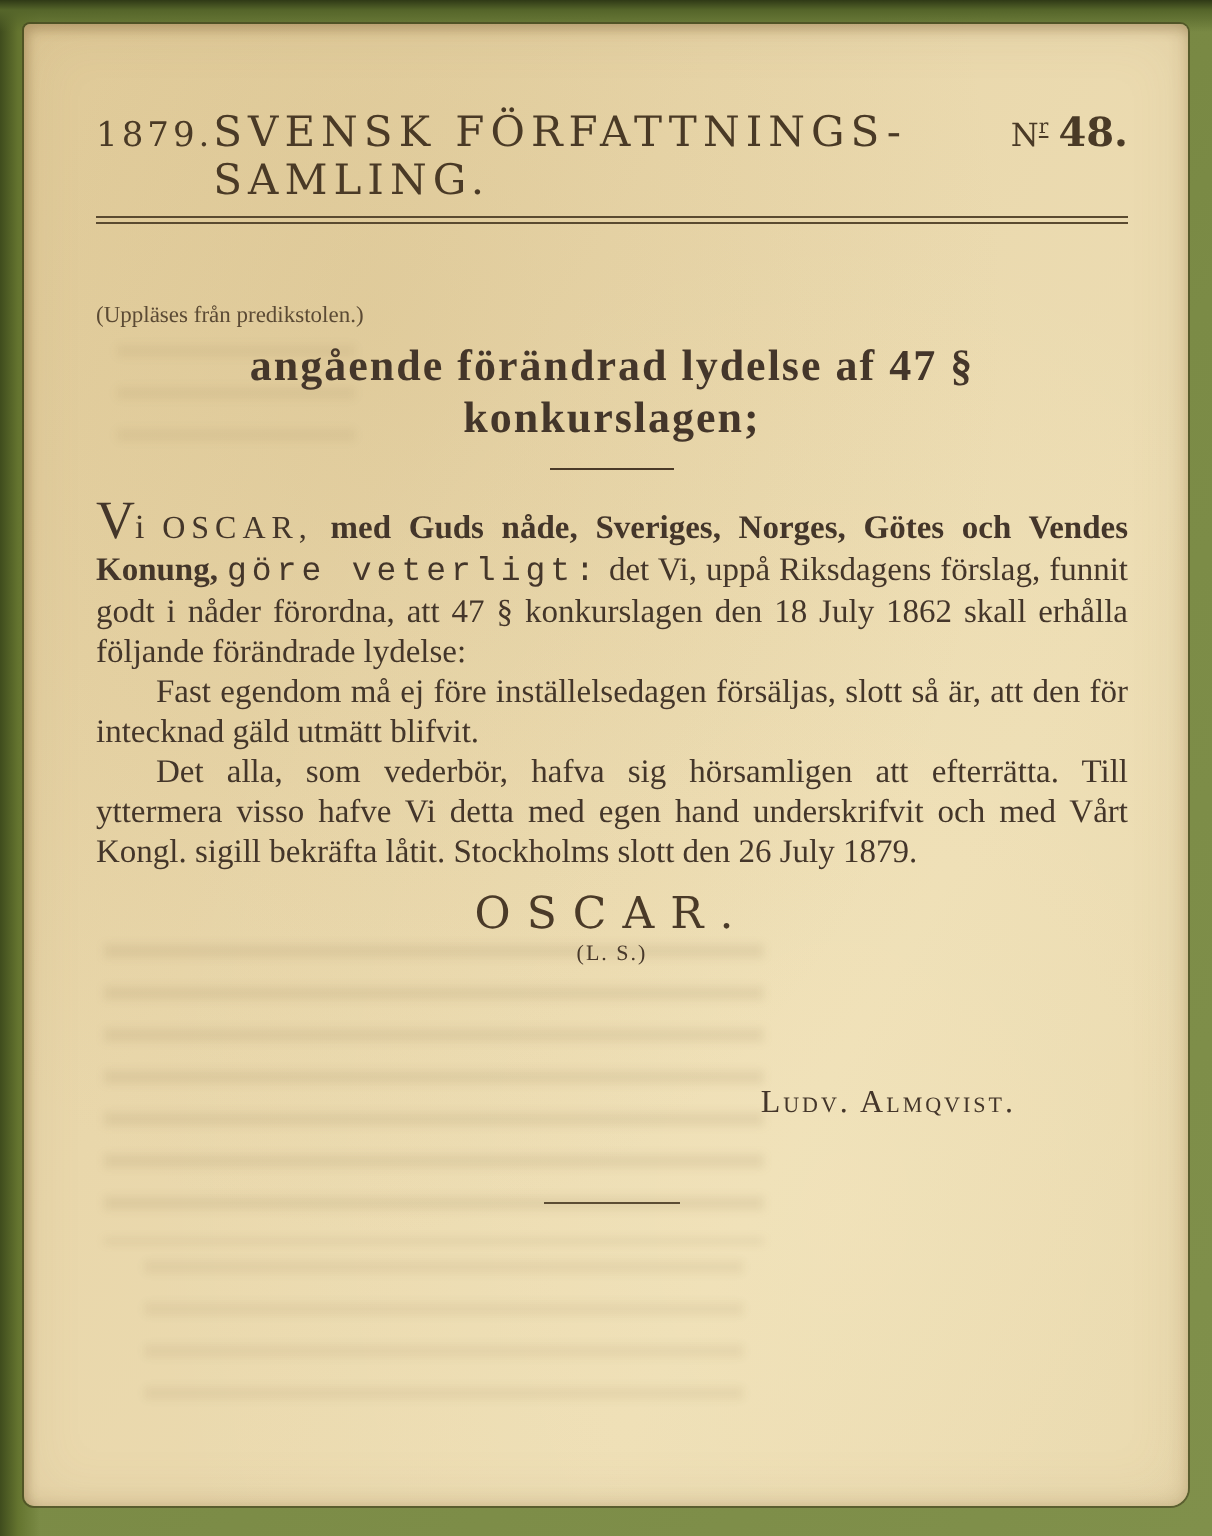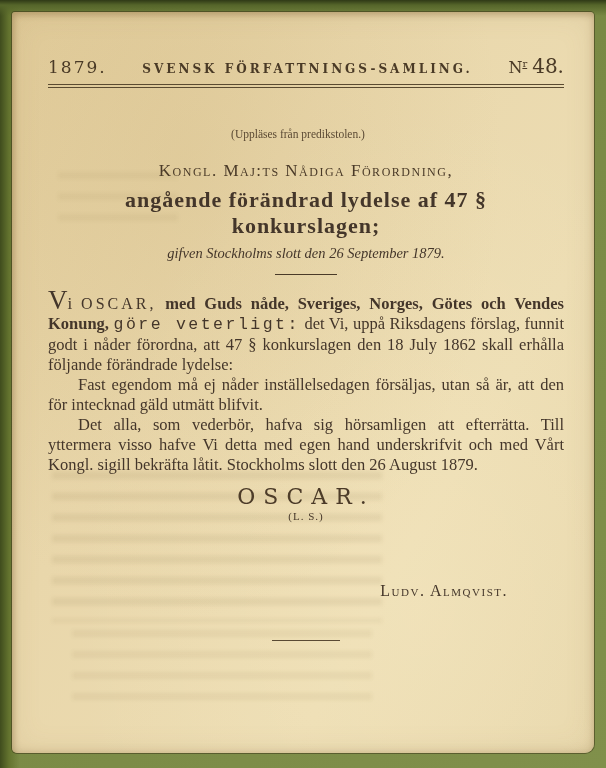--- a/index.html
+++ b/index.html
@@ -45,35 +45,35 @@
 
   .header-row {
     display: flex;
     align-items: baseline;
     justify-content: space-between;
     padding-top: 42px;
     font-family: "DejaVu Serif", serif;
     color: #4a3a26;
   }
   .hdr-year { font-size: 17px; letter-spacing: 2px; }
-  .hdr-title { font-size: 12px; font-weight: bold; letter-spacing: 3px; }
+  .hdr-title { font-size: 21px; font-weight: normal; letter-spacing: 3px; }
   .hdr-no { font-size: 16px; white-space: nowrap; }
   .hdr-no .no-sup { font-size: 10px; vertical-align: super; text-decoration: underline; }
-  .hdr-no .no-val { font-size: 20px; font-weight: normal; margin-left: 5px; }
+  .hdr-no .no-val { font-size: 20px; font-weight: bold; margin-left: 5px; }
 
   .double-rule {
     margin-top: 6px;
     height: 4px;
     border-top: 1px solid #5a4a30;
     border-bottom: 1px solid #5a4a30;
   }
 
   .notice {
     margin-top: 40px;
-    text-align: center;
+    text-align: left;
     padding-right: 16px;
     font-size: 11.5px;
     color: #5b4a34;
   }
 
   .heading-1 {
     margin-top: 21px;
     text-align: center;
     font-variant: small-caps;
     font-size: 17px;
@@ -149,30 +149,28 @@
   <div class="header-row">
     <span class="hdr-year">1879.</span>
     <span class="hdr-title">SVENSK FÖRFATTNINGS-SAMLING.</span>
     <span class="hdr-no"><span>N</span><span class="no-sup">r</span><span class="no-val">48.</span></span>
   </div>
 
   <div class="double-rule"></div>
 
   <div class="notice">(Uppläses från predikstolen.)</div>
 
-  <div class="heading-1">Kongl. Maj:ts Nådiga Förordning,</div>
   <div class="heading-2">angående förändrad lydelse af 47 § konkurslagen;</div>
-  <div class="dateline">gifven Stockholms slott den 26 September 1879.</div>
 
   <div class="rule-short"></div>
 
   <div class="body-text">
     <p><span class="vi-initial">Vi</span> <span class="royal-name">OSCAR,</span> <span class="royal-style">med Guds nåde, Sveriges, Norges, Götes och Vendes Konung,</span> <span class="spaced">göre veterligt:</span> <span>det Vi, uppå Riksdagens förslag, funnit godt i nåder förordna, att 47 § konkurslagen den 18 July 1862 skall erhålla följande förändrade lydelse:</span></p>
-    <p class="p-indent">Fast egendom må ej nåder inställelsedagen försäljas, utan så är, att den för intecknad gäld utmätt blifvit.</p>
-    <p class="p-indent">Det alla, som vederbör, hafva sig hörsamligen att efterrätta.  Till yttermera visso hafve Vi detta med egen hand underskrifvit och med Vårt Kongl. sigill bekräfta låtit.  Stockholms slott den 26 August 1879.</p>
+    <p class="p-indent">Fast egendom må ej före inställelsedagen försäljas, slott så är, att den för intecknad gäld utmätt blifvit.</p>
+    <p class="p-indent">Det alla, som vederbör, hafva sig hörsamligen att efterrätta.  Till yttermera visso hafve Vi detta med egen hand underskrifvit och med Vårt Kongl. sigill bekräfta låtit.  Stockholms slott den 26 July 1879.</p>
   </div>
 
   <div class="sig-name">OSCAR.</div>
   <div class="sig-seal">(L. S.)</div>
 
   <div class="countersig">Ludv. Almqvist.</div>
 
   <div class="rule-bottom"></div>
 
 </div>

